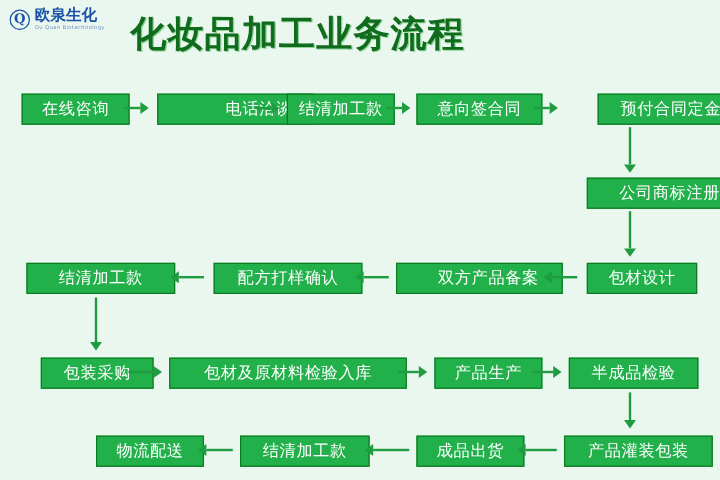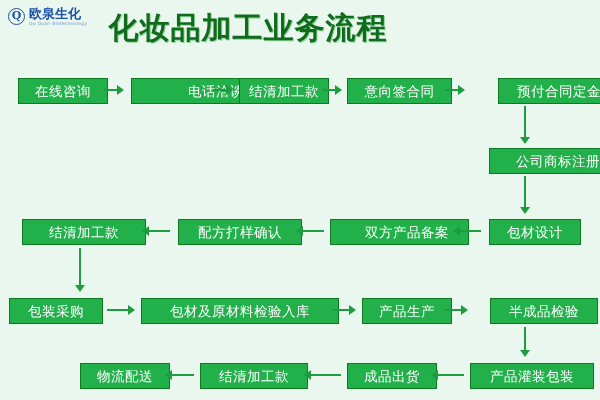--- a/index.html
+++ b/index.html
@@ -156,24 +156,24 @@
       <div class="node" style="left: 18px; top: 78px; width: 78px;">在线咨询</div>
       <div class="node" style="left: 131px; top: 78px; width: 78px; padding-left: 45px;">电话洽谈</div>
       <div class="node" style="left: 239px; top: 78px; width: 78px;">结清加工款</div>
       <div class="node" style="left: 347px; top: 78px; width: 93px;">意向签合同</div>
       <div class="node" style="left: 470px; top: 78px; width: 110px; margin-left: 28px;">预付合同定金</div>
       <div class="node" style="left: 489px; top: 148px; width: 112px; padding-left: 12px;">公司商标注册</div>
       <div class="node" style="left: 22px; top: 219px; width: 112px;">结清加工款</div>
       <div class="node" style="left: 178px; top: 219px; width: 112px;">配方打样确认</div>
       <div class="node" style="left: 330px; top: 219px; width: 112px; padding-left: 20px;">双方产品备案</div>
       <div class="node" style="left: 489px; top: 219px; width: 80px;">包材设计</div>
-      <div class="node" style="left: 9px; top: 298px; width: 82px;">包装采购</div>
+      <div class="node" style="left: 34px; top: 298px; width: 82px;">包装采购</div>
       <div class="node" style="left: 141px; top: 298px; width: 186px;">包材及原材料检验入库</div>
       <div class="node" style="left: 362px; top: 298px; width: 78px;">产品生产</div>
-      <div class="node" style="left: 474px; top: 298px; width: 96px; margin-left: 16px;">半成品检验</div>
+      <div class="node" style="left: 474px; top: 298px; width: 96px;">半成品检验</div>
       <div class="node" style="left: 80px; top: 363px; width: 78px;">物流配送</div>
       <div class="node" style="left: 200px; top: 363px; width: 96px;">结清加工款</div>
       <div class="node" style="left: 347px; top: 363px; width: 78px;">成品出货</div>
       <div class="node" style="left: 470px; top: 363px; width: 112px;">产品灌装包装</div>
       <div class="arrow-h" style="left: 104px; top: 84px; width: 20px;">
         <div class="shaft"></div>
         <div class="head-r"></div>
       </div>
       <div class="arrow-h" style="left: 213px; top: 84px; width: 20px;">
         <div class="shaft"></div>

